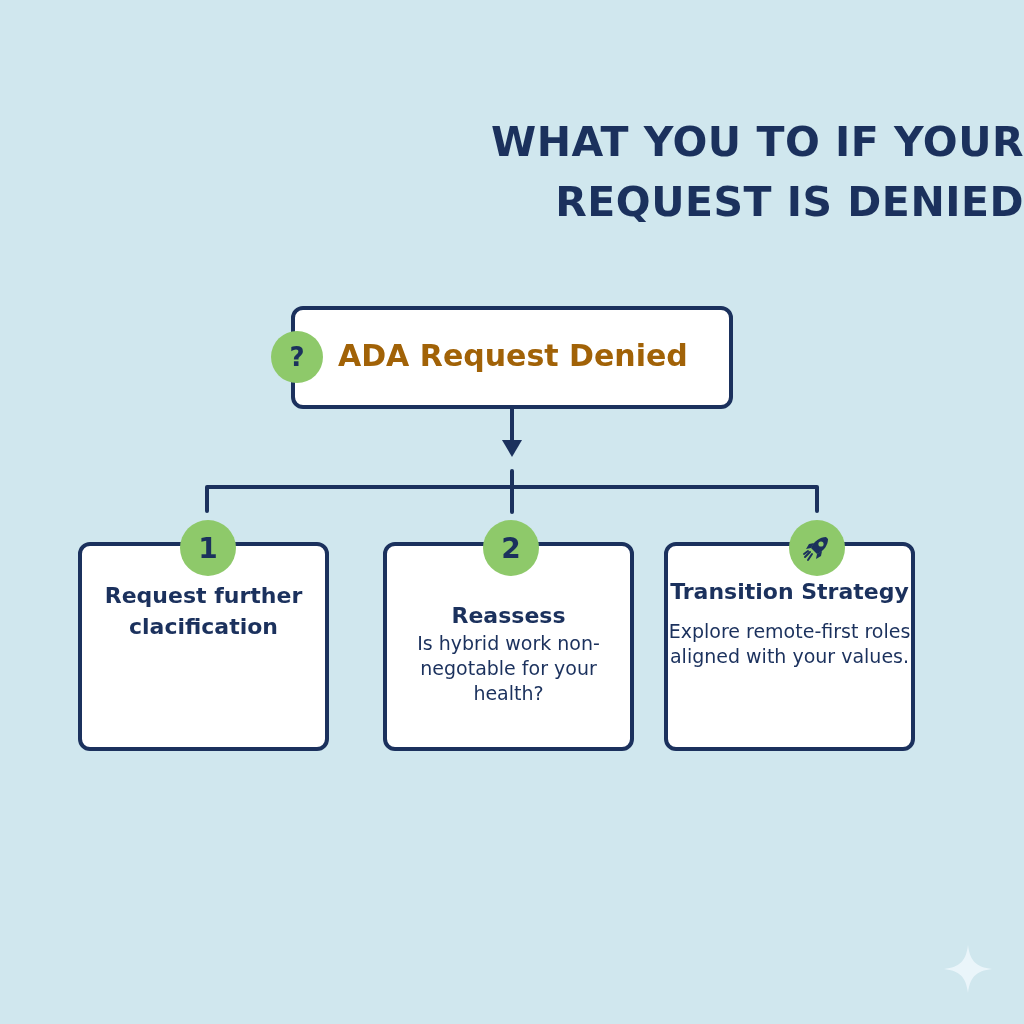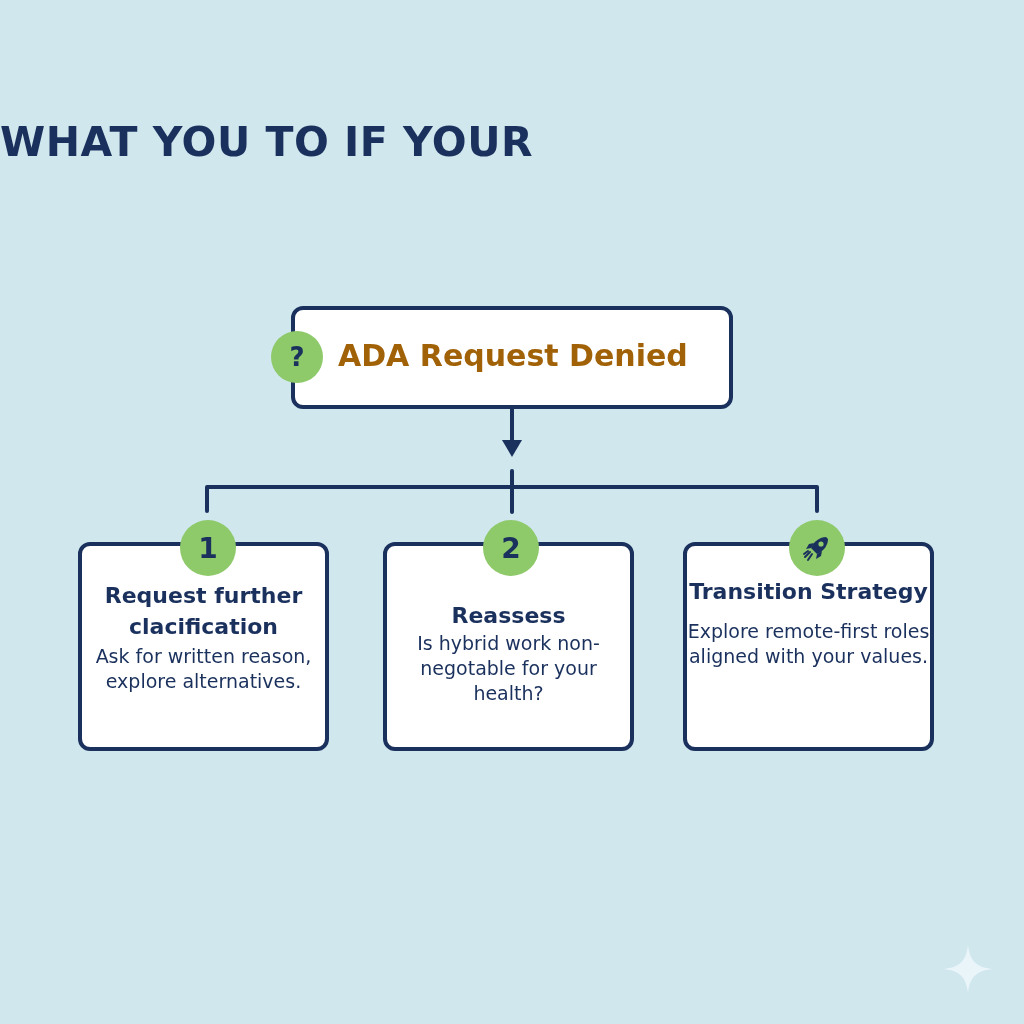--- a/index.html
+++ b/index.html
@@ -5,21 +5,21 @@
   html, body { margin: 0; padding: 0; }
   body {
     width: 1024px; height: 1024px; overflow: hidden;
     background: #d0e7ee;
     position: relative;
     font-family: "DejaVu Sans", "Liberation Sans", sans-serif;
     color: #1b315d;
   }
   .title {
     position: absolute; left: 0; top: 112px; width: 1024px;
-    text-align: left;
+    text-align: right;
     font-family: "DejaVu Sans", sans-serif;
     font-weight: bold;
     font-size: 41px; line-height: 60px;
     letter-spacing: 0.5px;
     color: #1b315d;
   }
   .title span { display: block; }
   .root-box {
     position: absolute; left: 291px; top: 306px;
     width: 434px; height: 95px;
@@ -43,21 +43,21 @@
   .card {
     position: absolute; top: 542px; width: 251px; height: 209px;
     background: #ffffff;
     border: 4px solid #1b315d;
     border-radius: 12px;
     box-sizing: border-box;
     text-align: center;
   }
   .card-1 { left: 78px; }
   .card-2 { left: 383px; text-align: center; }
-  .card-3 { left: 683px; }
+  .card-3 { left: 664px; }
   .badge {
     position: absolute; top: 520px; width: 56px; height: 56px; border-radius: 50%;
     background: #8ec96a;
     display: flex; align-items: center; justify-content: center;
     font-weight: bold; font-size: 28px; color: #1b315d;
   }
   .badge-1 { left: 180px; }
   .badge-2 { left: 483px; }
   .badge-3 { left: 789px; }
   .card-title {
@@ -72,38 +72,38 @@
   .card-2 .card-desc { }
   .card-3 .card-title { margin-top: 30px; }
   .card-3 .card-desc { margin-top: 12px; }
   .sparkle { position: absolute; left: 942px; top: 943px; width: 52px; height: 52px; }
 </style>
 </head>
 <body>
 
 <div class="title">
   <span>WHAT YOU TO IF YOUR</span>
+  <span>REQUEST IS DENIED</span>
 </div>
 
 <svg class="connectors" xmlns="http://www.w3.org/2000/svg">
   <line x1="512" y1="405" x2="512" y2="440" stroke="#1b315d" stroke-width="4"></line>
   <polygon points="502,440 522,440 512,457" fill="#1b315d"></polygon>
   <line x1="512" y1="471" x2="512" y2="512" stroke="#1b315d" stroke-width="4" stroke-linecap="round"></line>
   <polyline points="207,511 207,487 817,487 817,511" fill="none" stroke="#1b315d" stroke-width="4" stroke-linecap="round" stroke-linejoin="round"></polyline>
 </svg>
 
 <div class="root-box"></div>
 <div class="root-badge">
     <span>?</span>
   </div>
 <div class="root-label">ADA Request Denied</div>
 
 <div class="card card-1">
   <div class="card-title">Request further clacification</div>
-  <div class="card-desc">Ask for written reason, explore alternatives.</div>
 </div>
 <div class="badge badge-1">
     <span>1</span>
   </div>
 
 <div class="card card-2">
   <div class="card-title">Reassess</div>
   <div class="card-desc">Is hybrid work non-negotable for your health?</div>
 </div>
 <div class="badge badge-2">

